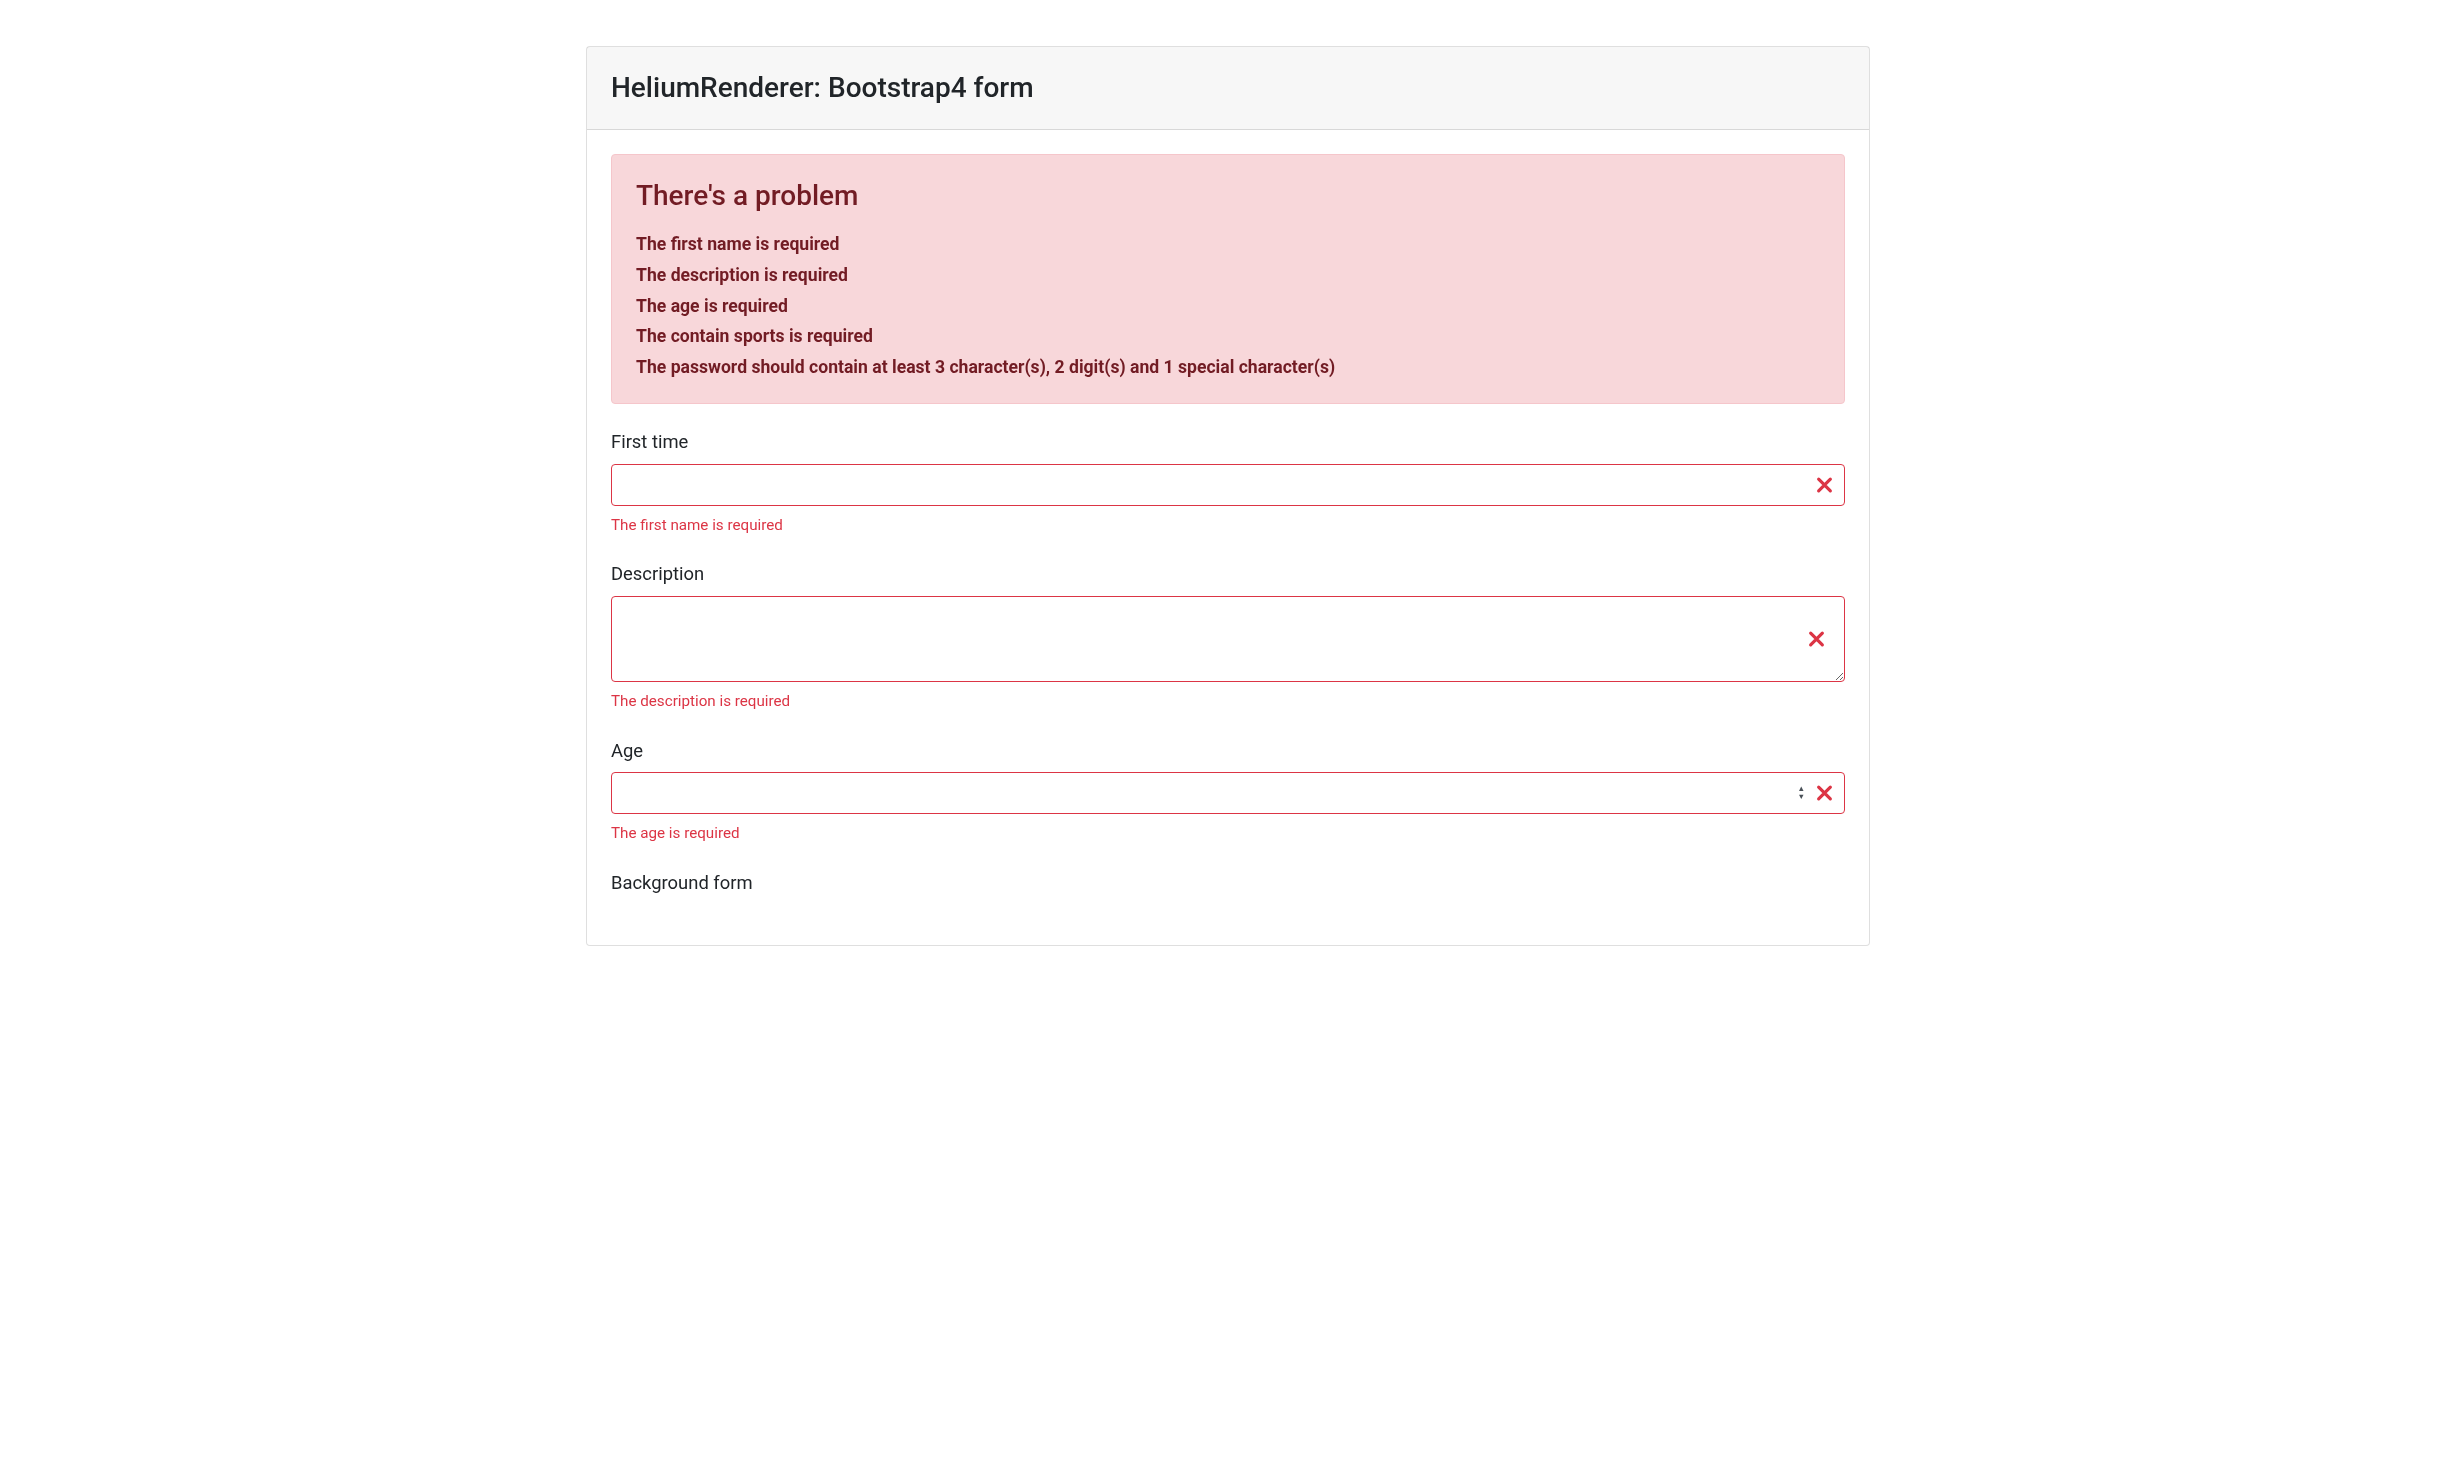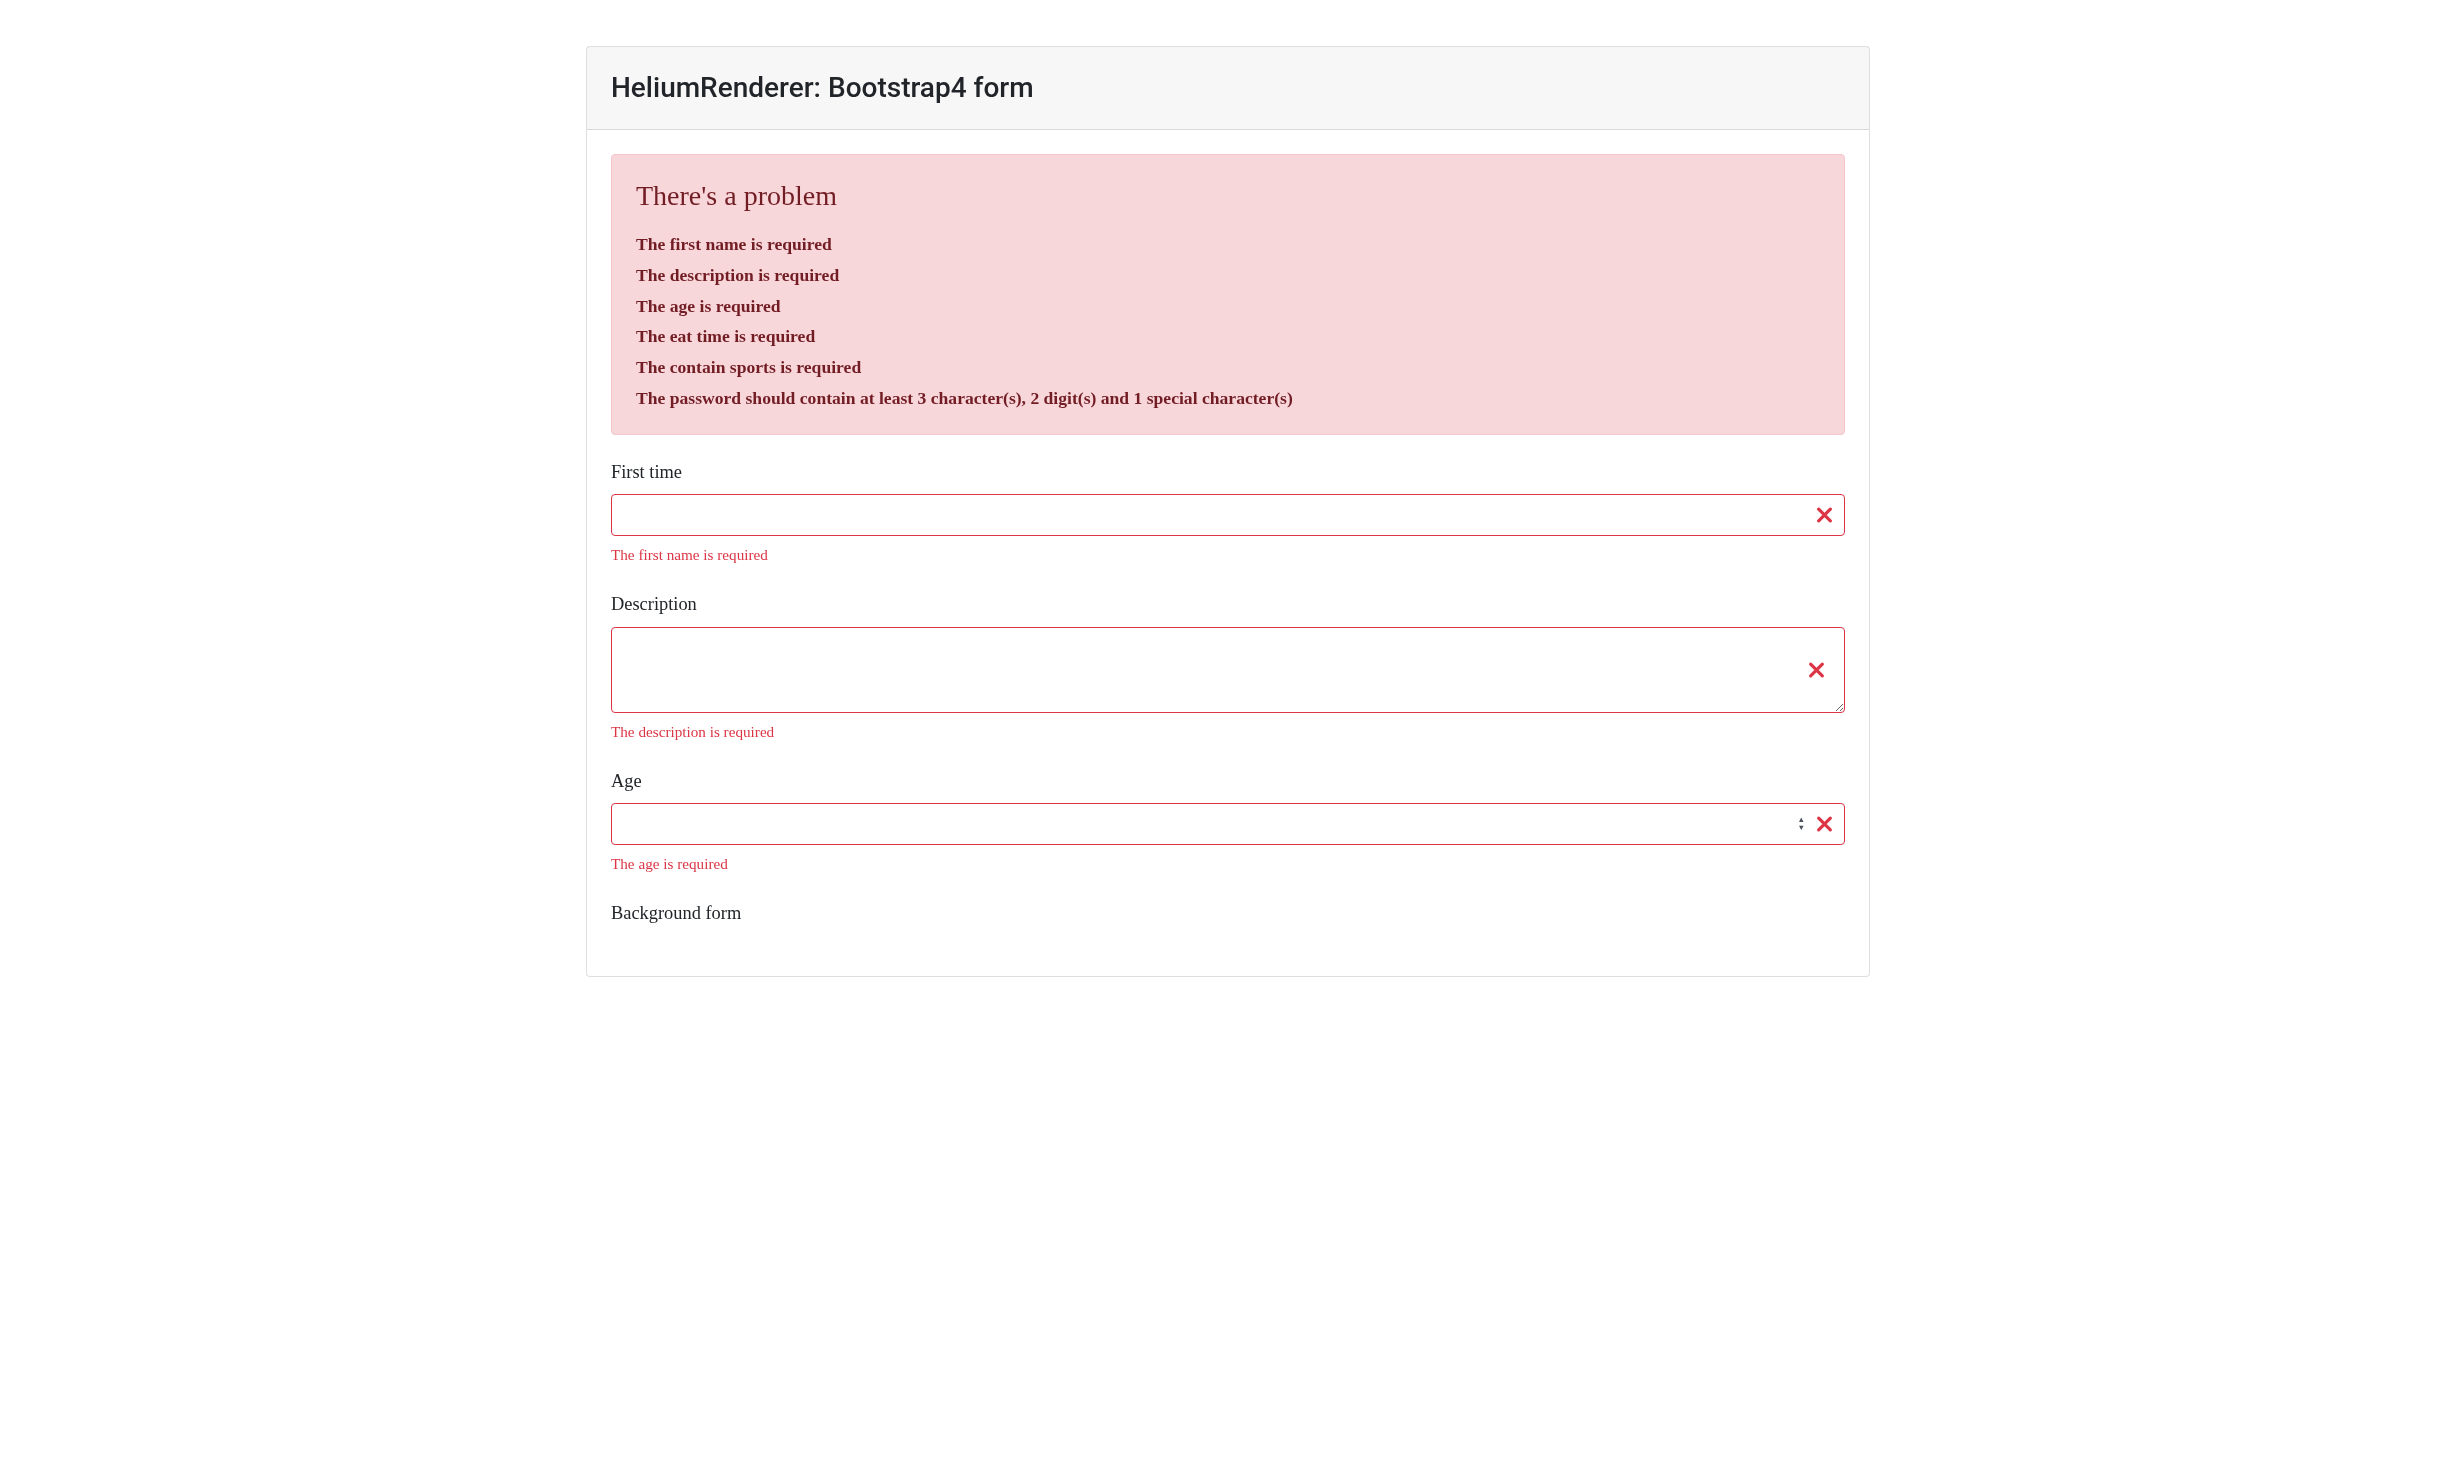--- a/index.html
+++ b/index.html
@@ -27,21 +27,20 @@
     .card-header {
       padding: 1.25rem 1.5rem;
       background-color: rgba(0,0,0,.03);
       border-bottom: 1px solid rgba(0,0,0,.125);
       font-size: 1.75rem;
       font-weight: 500;
       color: #212529;
     }
     .card-body {
       padding: 1.5rem;
-      font-family: Liberation Serif, serif;
     }
     .alert-danger {
       color: #721c24;
       background-color: #f8d7da;
       border: 1px solid #f5c6cb;
       border-radius: 0.25rem;
       padding: 1.25rem 1.5rem;
       margin-bottom: 1.5rem;
     }
     .alert-danger h4 {
@@ -127,21 +126,20 @@
     <div class="card-header">
       <span>HeliumRenderer: Bootstrap4 form</span>
     </div>
     <div class="card-body">
 
       <div class="alert-danger">
         <h4>There's a problem</h4>
         <div class="error-item">The first name is required</div>
         <div class="error-item">The description is required</div>
         <div class="error-item">The age is required</div>
-        <div class="error-item">The eat time is required</div>
         <div class="error-item">The contain sports is required</div>
         <div class="error-item">The password should contain at least 3 character(s), 2 digit(s) and 1 special character(s)</div>
       </div>
 
       <div class="form-group">
         <label class="form-label">First time</label>
         <div class="input-wrapper">
           <input type="text" class="form-control" value="" style="">
           <span class="error-icon">
             <svg viewBox="0 0 16 16" fill="currentColor">

